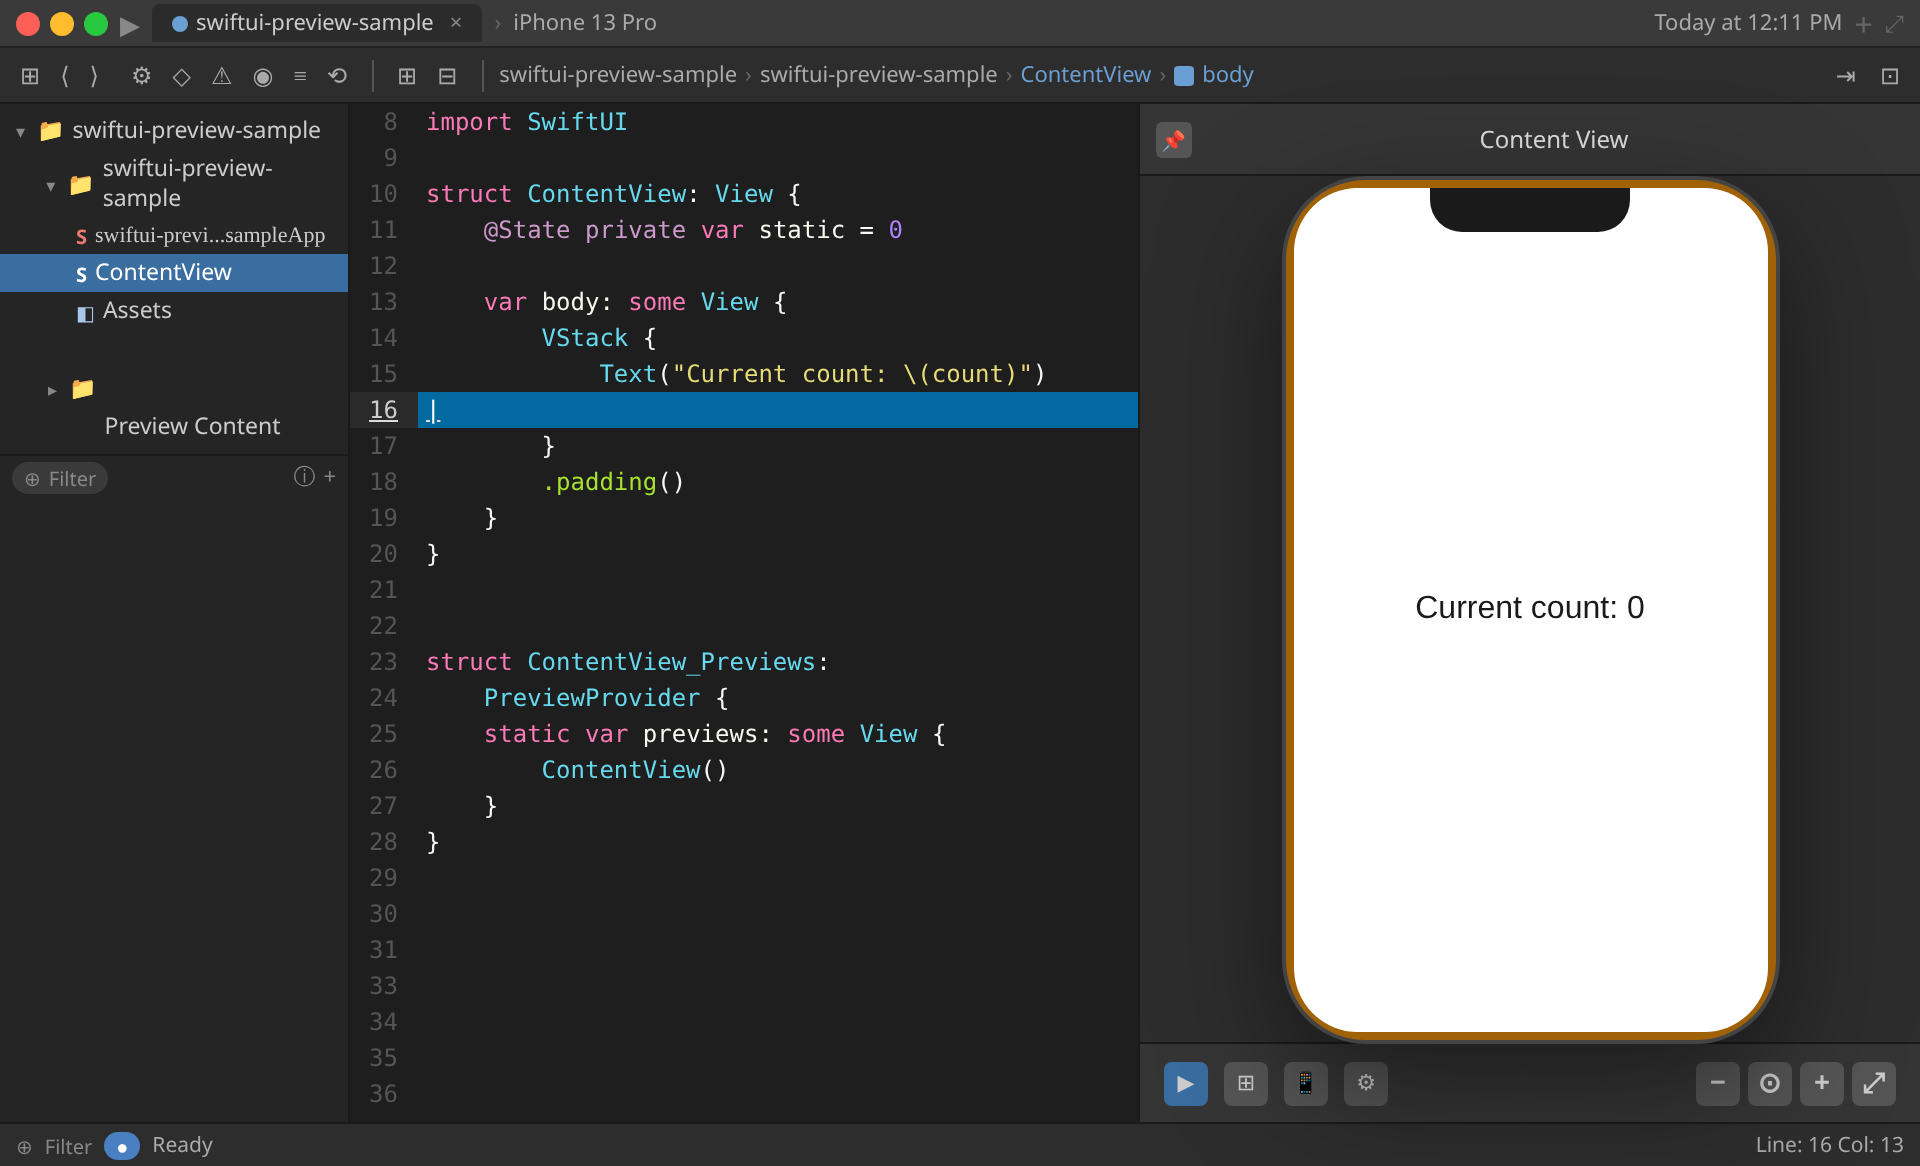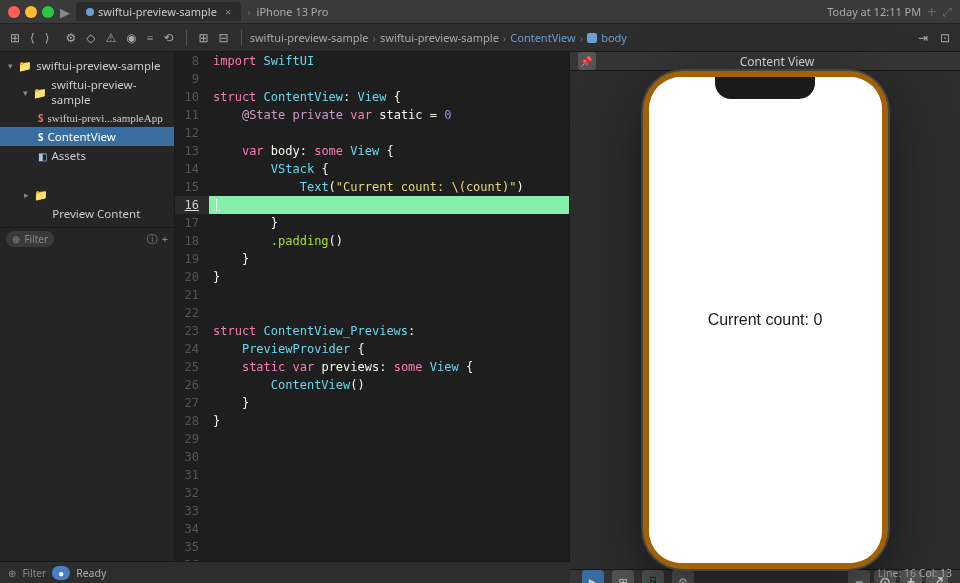--- a/index.html
+++ b/index.html
@@ -129,21 +129,21 @@
     }
     .line-num.current { color: #ccc; background: #2a2a2a; }
     .code-line {
       font-family: 'SF Mono', Menlo, Monaco, monospace;
       font-size: 12px;
       line-height: 18px;
       flex: 1;
       padding-left: 4px;
       white-space: pre;
     }
-    .code-row.current-line { background: #86efac; text-decoration: underline; }
+    .code-row.current-line { background: #0369a1; text-decoration: underline; }
     .cursor-line::after {
       content: '|';
       color: #fff;
       animation: blink 1s infinite;
     }
     @keyframes blink { 0%,100%{opacity:1;} 50%{opacity:0;} }
 
     
     .kw { color: #fc7ab7; } 
     .kw2 { color: #cc99cd; } 
@@ -188,24 +188,24 @@
       flex: 1;
       display: flex;
       align-items: center;
       justify-content: center;
       background: #2d2d2d;
       position: relative;
     }
     
     .iphone-frame {
       width: 245px;
-      height: 498px;
+      height: 430px;
       background: #fff;
       border-radius: 40px;
-      border: 6px solid #a16207;
+      border: 4px solid #a16207;
       position: relative;
       box-shadow: 0 0 0 2px #444, 0 20px 60px rgba(0,0,0,0.5);
       display: flex;
       align-items: center;
       justify-content: center;
     }
     .iphone-notch {
       position: absolute;
       top: 0;
       left: 50%;
@@ -505,24 +505,20 @@
         </div>
         <div class="code-row">
           <div class="line-num">30</div>
           <div class="code-line"></div>
         </div>
         <div class="code-row">
           <div class="line-num">31</div>
           <div class="code-line"></div>
         </div>
         <div class="code-row">
-          <div class="line-num">32</div>
-          <div class="code-line"></div>
-        </div>
-        <div class="code-row">
           <div class="line-num">33</div>
           <div class="code-line"></div>
         </div>
         <div class="code-row">
           <div class="line-num">34</div>
           <div class="code-line"></div>
         </div>
         <div class="code-row">
           <div class="line-num">35</div>
           <div class="code-line"></div>

